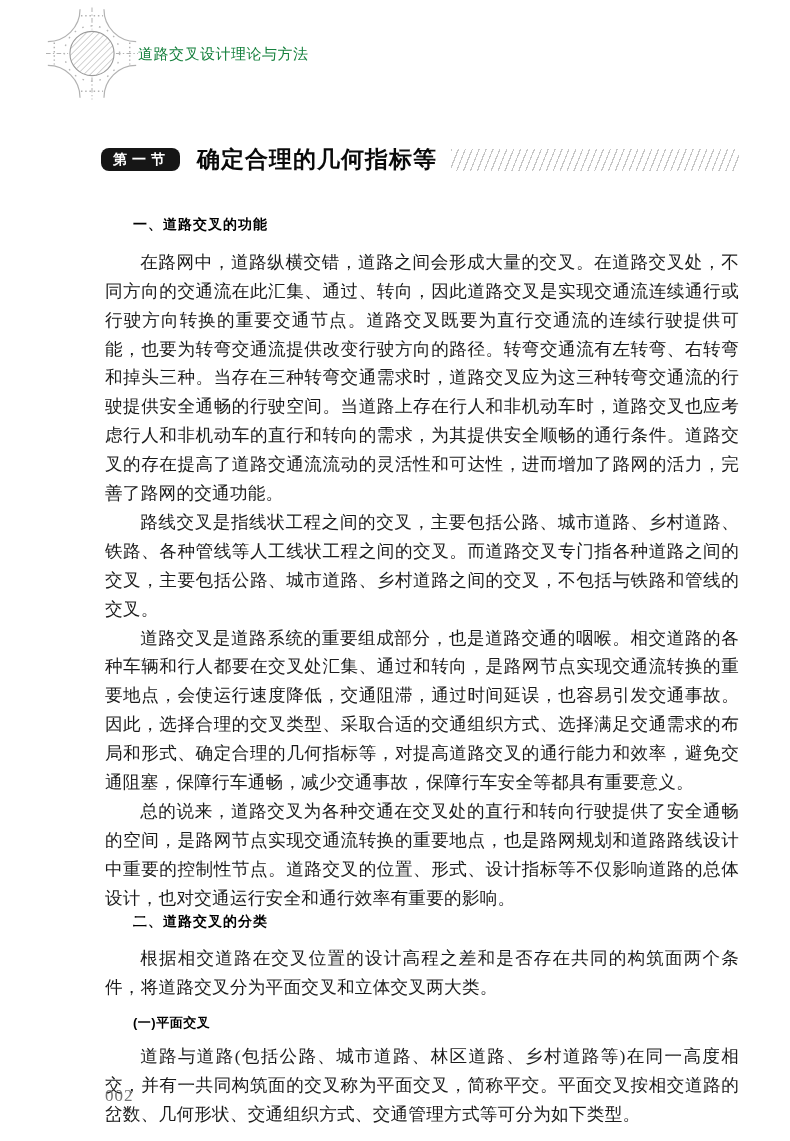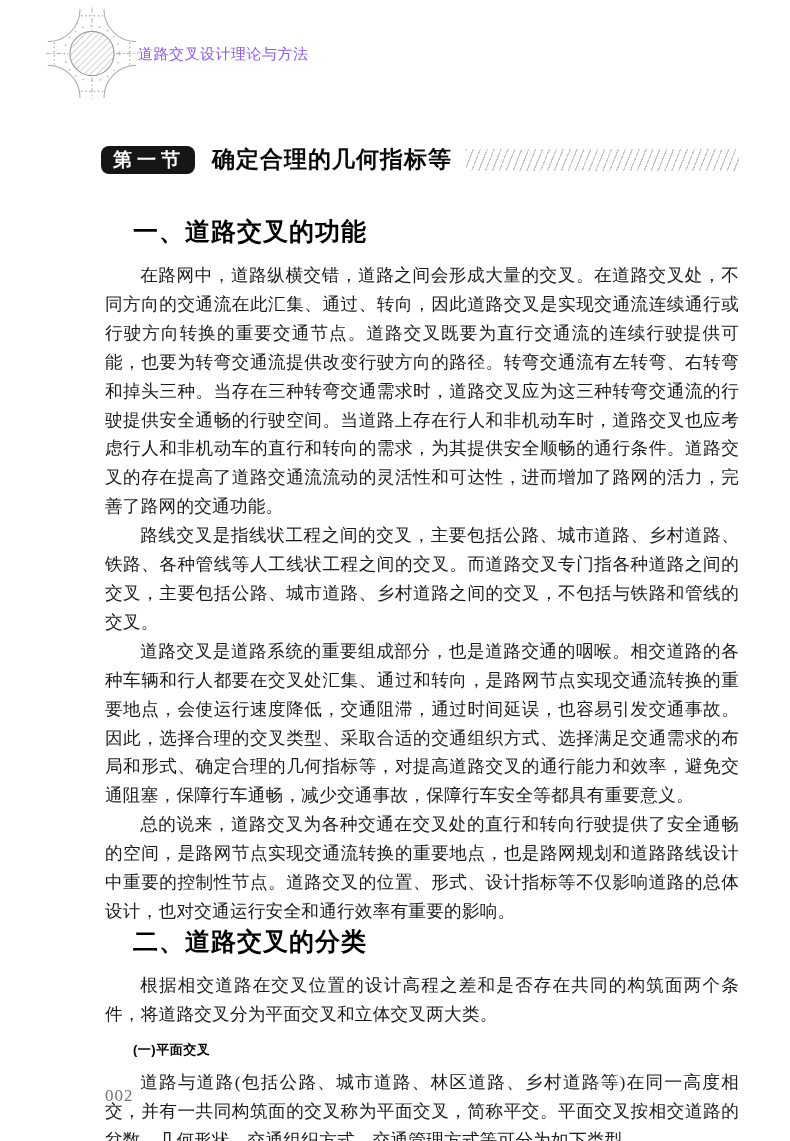--- a/index.html
+++ b/index.html
@@ -19,41 +19,41 @@
     top: 5px;
     width: 92px;
     height: 97px;
   }
   .book-title {
     position: absolute;
     left: 138px;
     top: 45px;
     font-family: Liberation Mono, monospace;
     font-size: 15px;
-    color: #8b5cf6;
+    color: #15803d;
     letter-spacing: 0.5px;
     white-space: nowrap;
   }
 
   
   .section-header {
     position: absolute;
     left: 101px;
     top: 145px;
     width: 638px;
     height: 29px;
     display: flex;
     align-items: center;
   }
   .section-badge {
     background: #161616;
     color: #ffffff;
     font-family: "Liberation Sans", "DejaVu Sans", sans-serif;
     font-weight: bold;
-    font-size: 19px;
+    font-size: 14px;
     line-height: 1;
     padding: 4px 10px 5px 12px;
     letter-spacing: 5px;
     border-radius: 8px;
     white-space: nowrap;
   }
   .section-title {
     font-family: "Liberation Sans", "DejaVu Sans", sans-serif;
     font-weight: bold;
     font-size: 23px;
@@ -80,21 +80,21 @@
     top: 216px;
     width: 634px;
     color: #1b1b1b;
     font-size: 17.6px;
     line-height: 28.9px;
     letter-spacing: 0.25px;
     text-align: justify;
   }
   .num-heading {
     font-family: "Liberation Sans", "DejaVu Sans", sans-serif;
-    font-size: 25px;
+    font-size: 14px;
     font-weight: bold;
     color: #000000;
     margin: 0 0 15px 0;
     padding-left: 28px;
     letter-spacing: 1px;
     line-height: 1.2;
   }
   .num-heading.second { margin-top: 0; }
   .sub-heading {
     font-family: "Liberation Sans", "DejaVu Sans", sans-serif;

